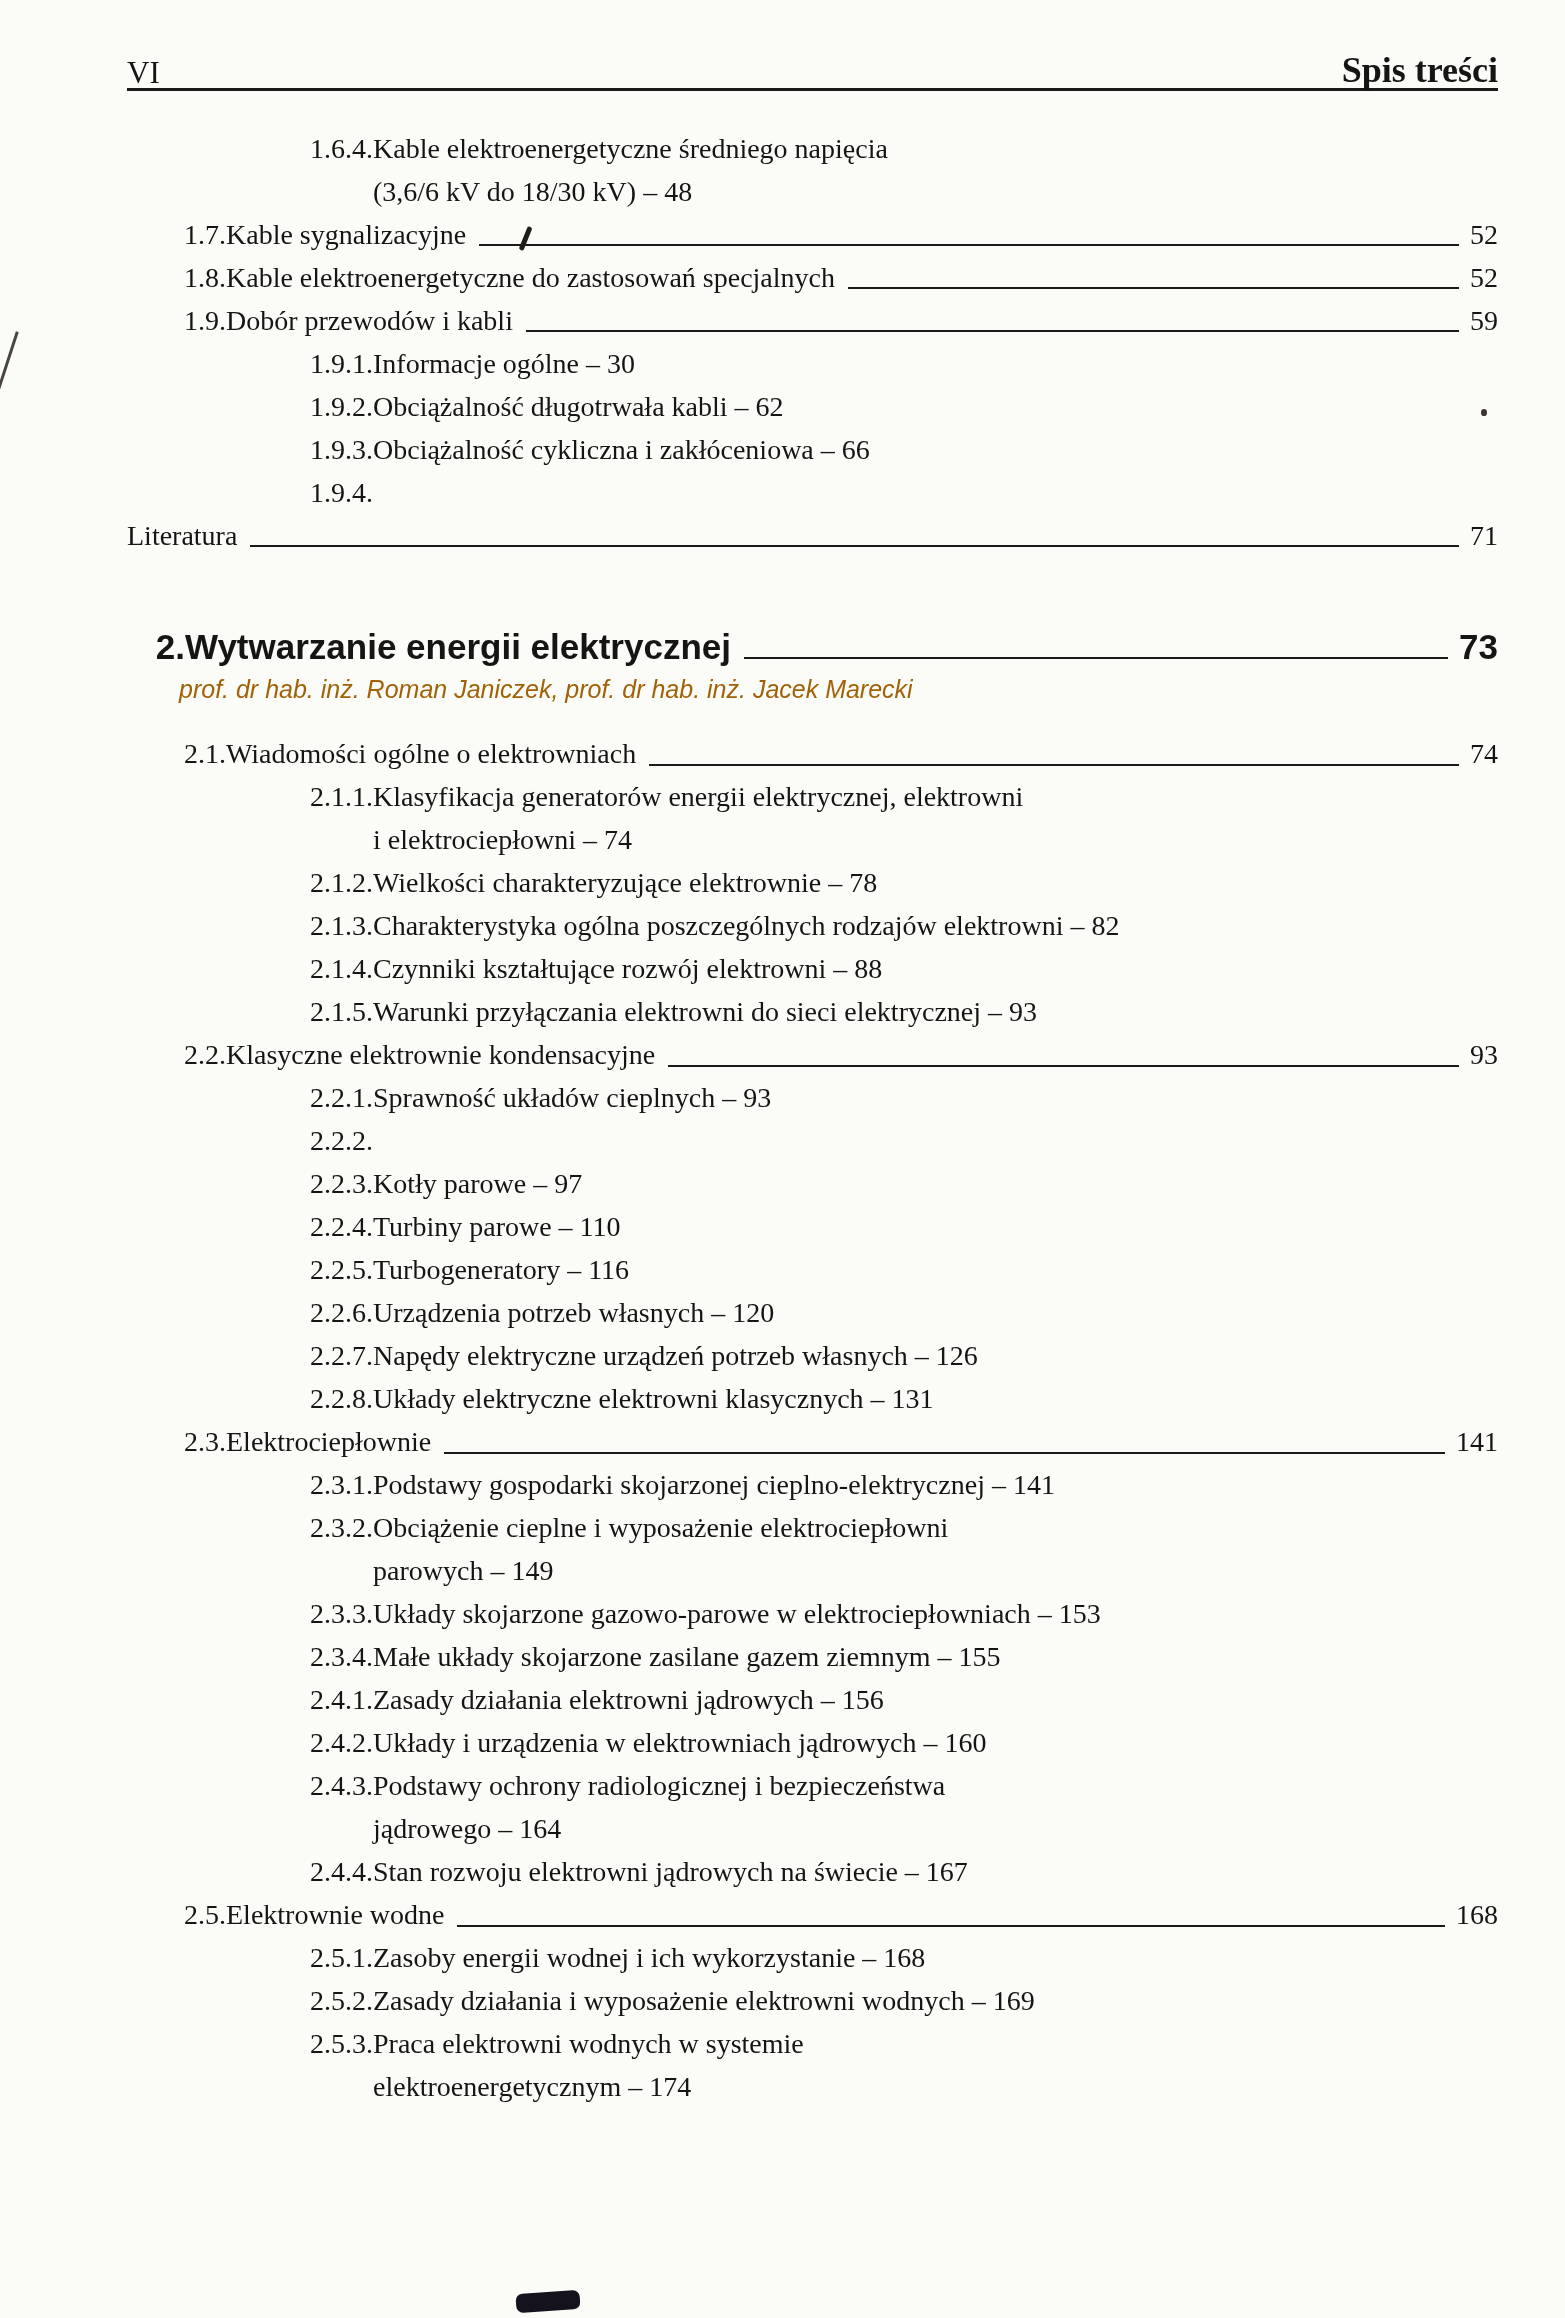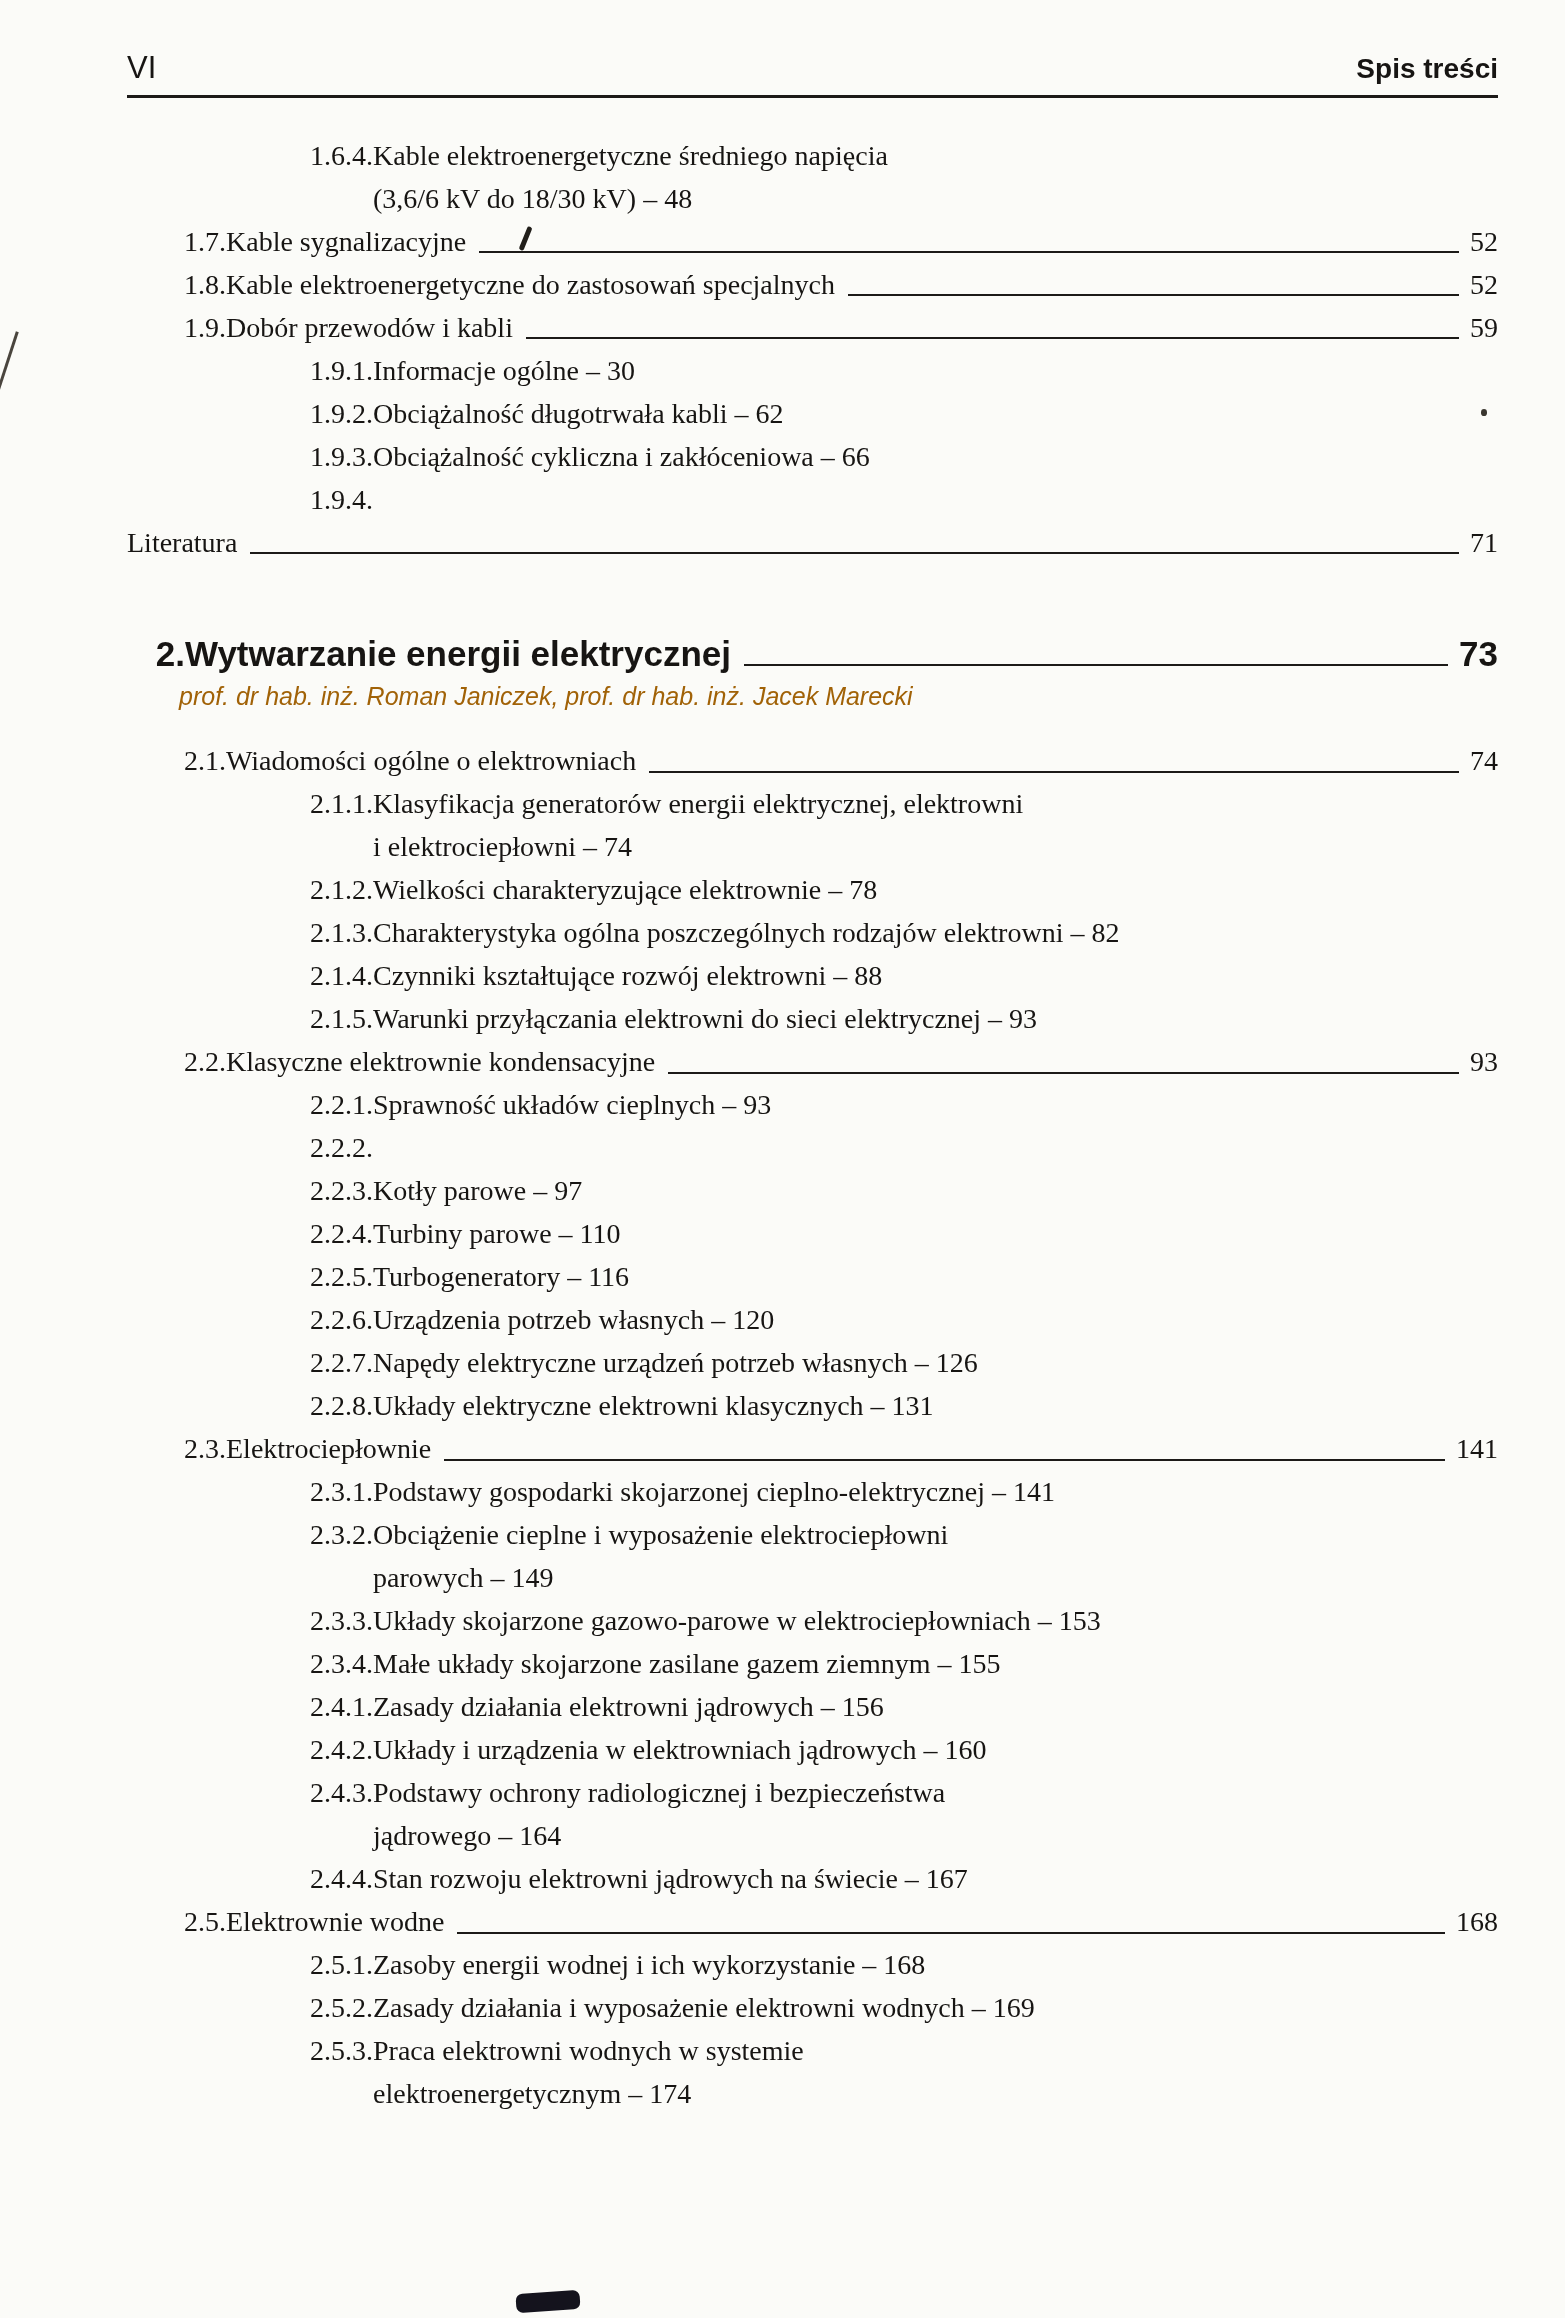--- a/index.html
+++ b/index.html
@@ -17,26 +17,25 @@
     inset: 0;
     padding: 52px 67px 0 127px;
     box-sizing: border-box;
   }
   
   .header {
     display: flex;
     justify-content: space-between;
     align-items: flex-end;
     border-bottom: 3px solid #1c1a18;
-    padding-bottom: 12px;
-    font-family: Liberation Sans, sans-serif;
+    font-family: Liberation Serif, serif;
     gap: 16px;
   }
   .pageno  { font-size: 31px; line-height: 1; }
-  .htitle  { font-size: 28px; line-height: 1; font-weight: bold; text-align: right; }
+  .htitle  { font-size: 36px; line-height: 1; font-weight: bold; text-align: right; }
 
   
   .toc { margin-top: 36px; font-size: 28px; line-height: 43px; }
   .row { display: flex; width: 100%; }
   .row .num  { flex: 0 0 auto; text-align: right; }
   .row .text { white-space: pre-line; }
   .row.main .num { width: 99px; }
   .row.sub { padding-left: 92px; }
   .row.sub .num { width: 154px; }
 

